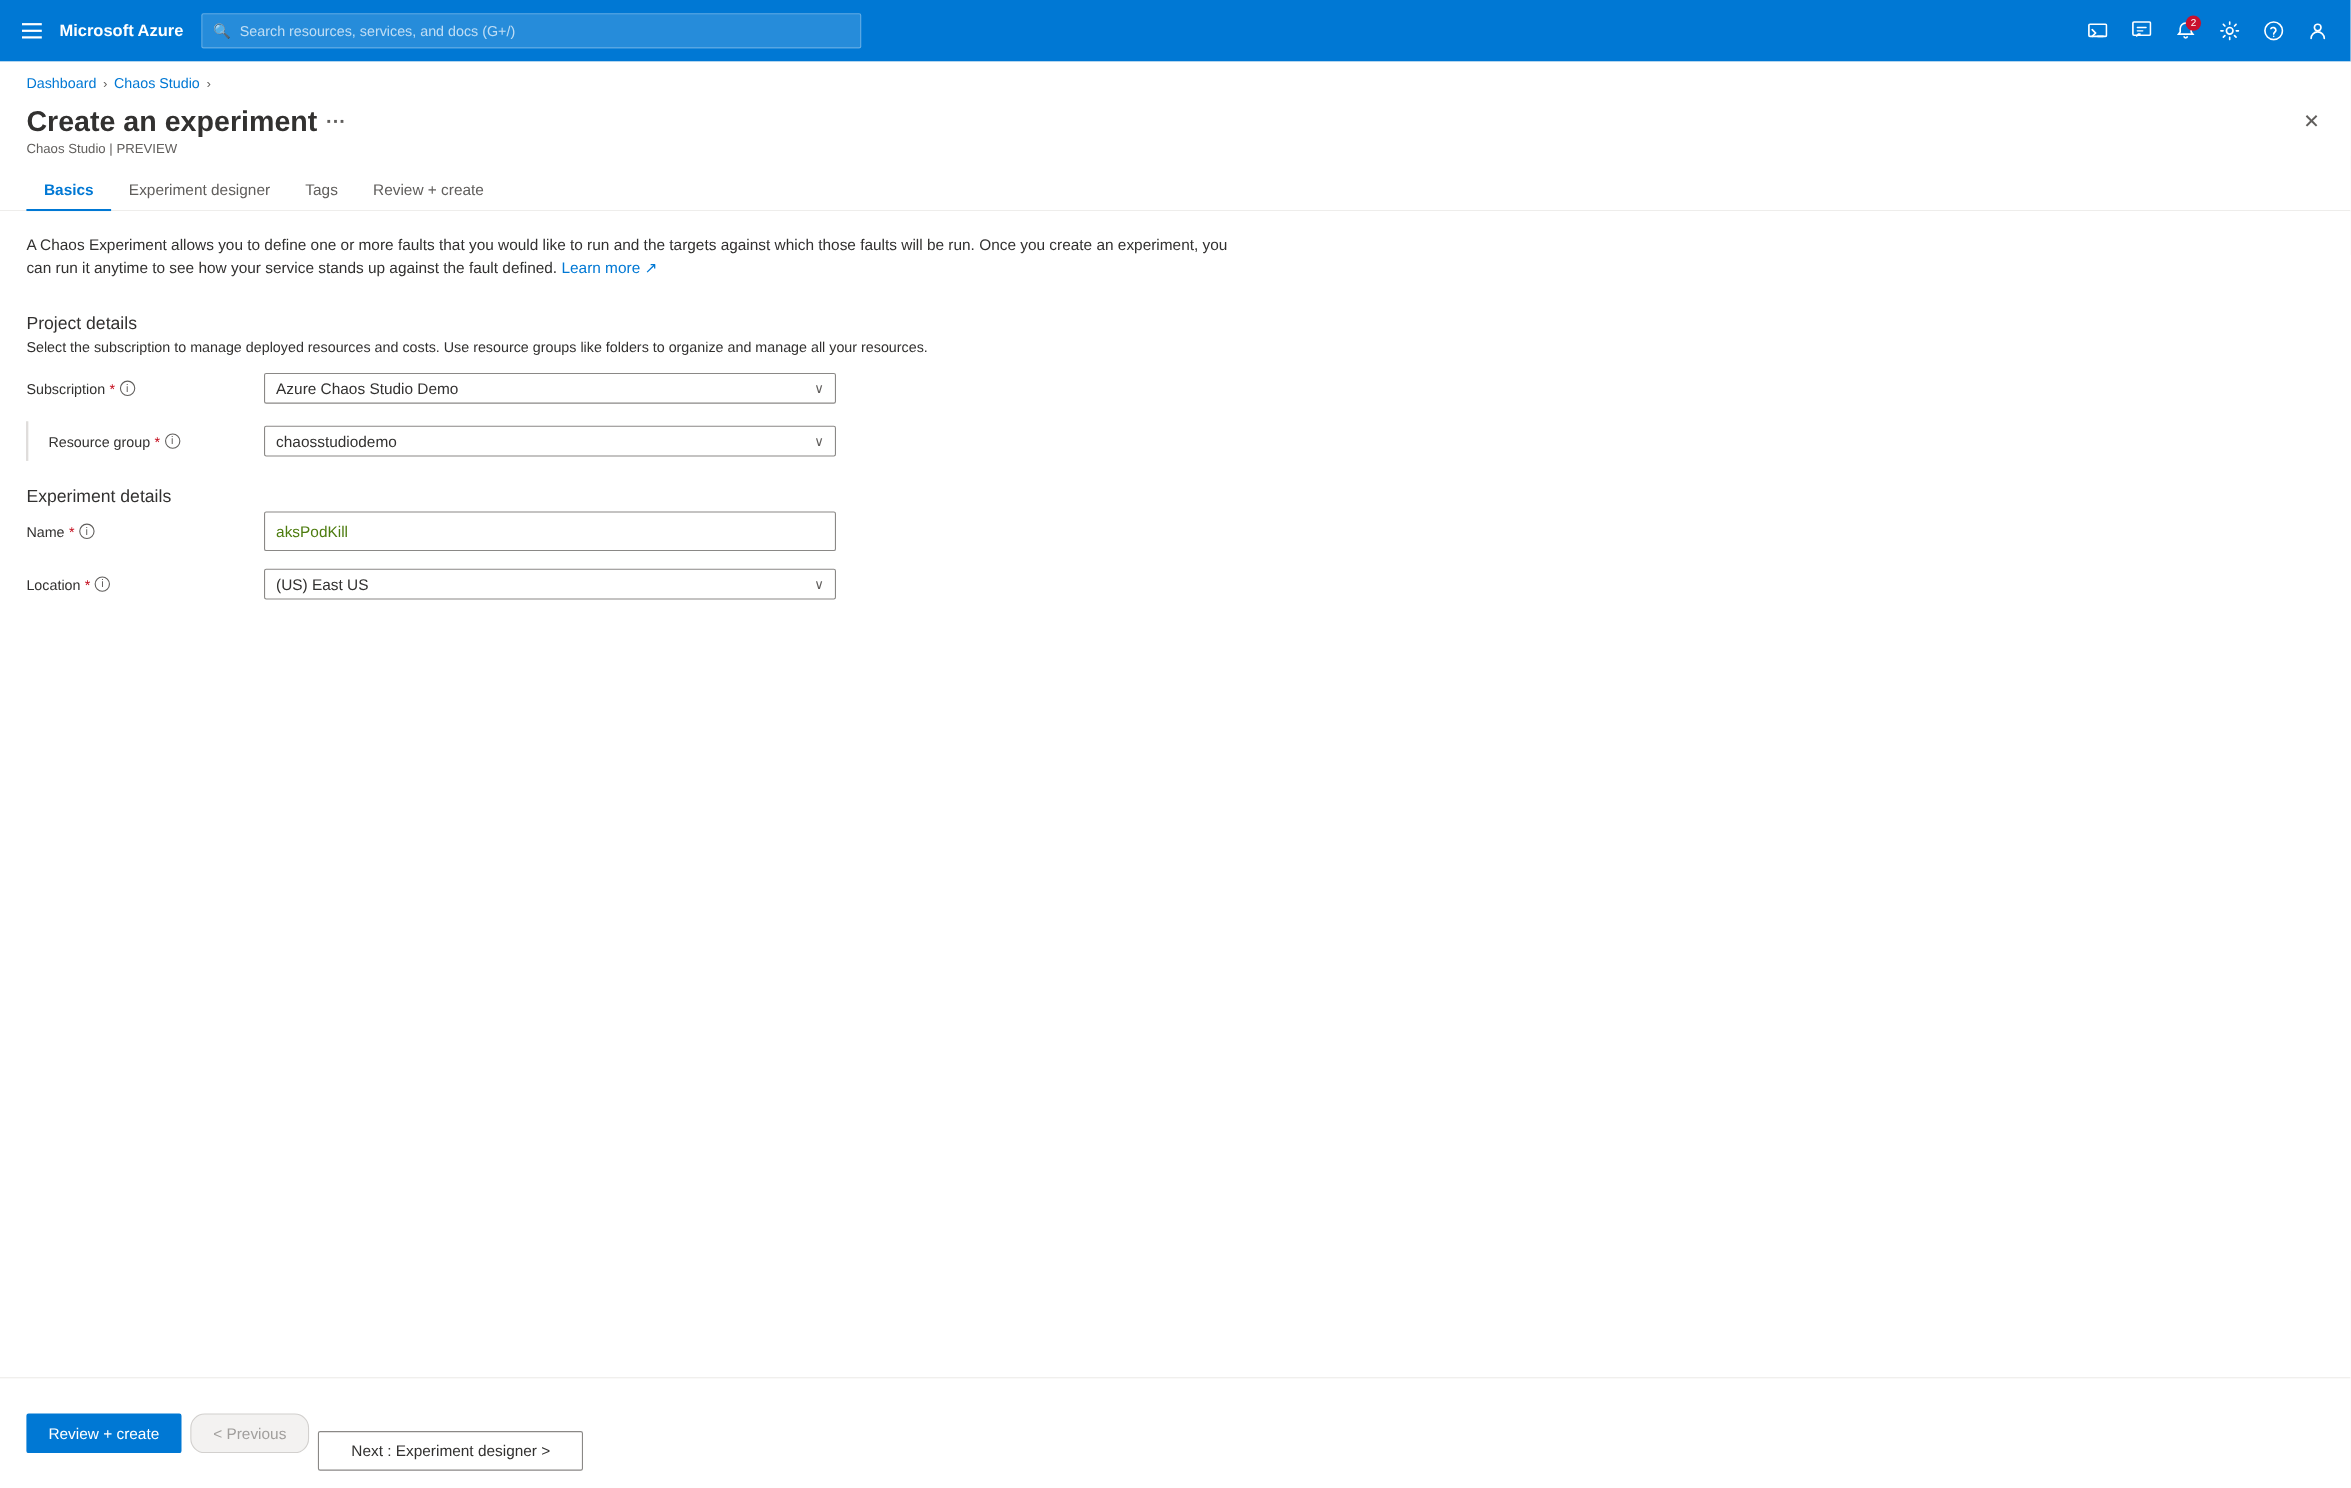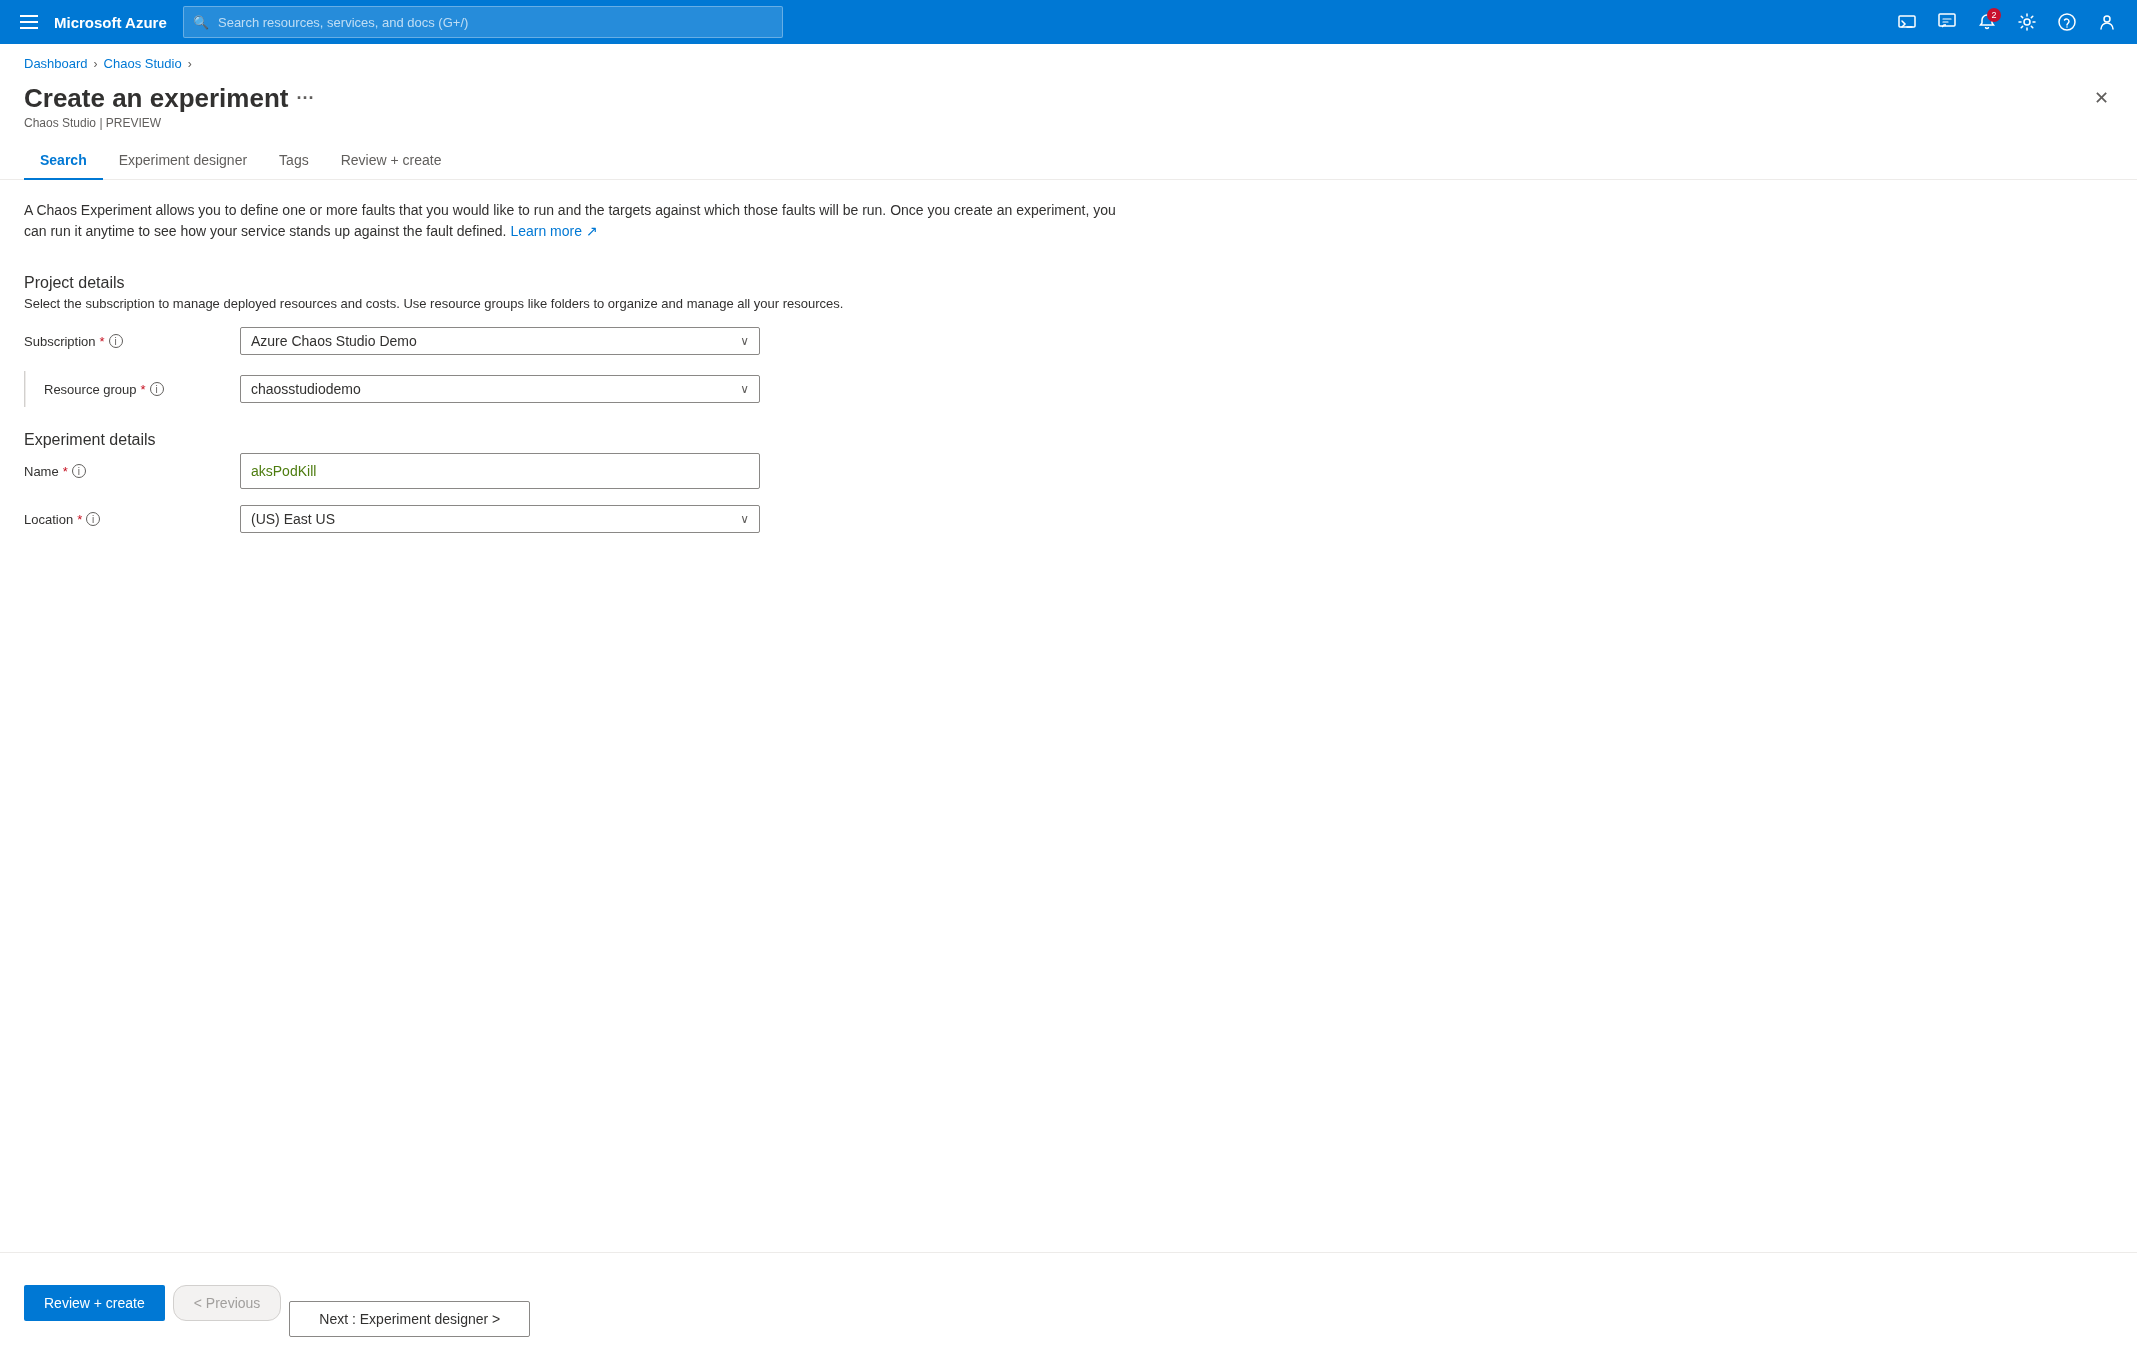--- a/index.html
+++ b/index.html
@@ -2,21 +2,21 @@
 <html><head>
   <meta charset="utf-8">
   <style>
     * { box-sizing: border-box; margin: 0; padding: 0; }
     body { font-family: 'Segoe UI', Arial, sans-serif; font-size: 14px; color: #323130; background: #f3f2f1; height: 100vh; display: flex; flex-direction: column; }
 
     
     .topbar {
       background: #0078d4;
       color: white;
-      height: 44px;
+      height: 56px;
       display: flex;
       align-items: center;
       padding: 0 12px;
       flex-shrink: 0;
       gap: 8px;
     }
     .topbar-menu { cursor: pointer; padding: 8px; display: flex; flex-direction: column; gap: 4px; }
     .topbar-menu span { display: block; width: 18px; height: 2px; background: white; }
     .topbar-brand { font-size: 15px; font-weight: 600; color: white; margin-right: 8px; white-space: nowrap; }
     .topbar-search {
@@ -304,21 +304,21 @@
       <div class="page-title">
         <span>Create an experiment</span>
         <span class="page-title-ellipsis">···</span>
       </div>
       <div class="page-subtitle">Chaos Studio | PREVIEW</div>
     </div>
     <button class="close-btn">✕</button>
   </div>
 
   <div class="tabs">
-    <div class="tab active">Search</div>
+    <div class="tab active">Basics</div>
     <div class="tab">Experiment designer</div>
     <div class="tab">Tags</div>
     <div class="tab">Review + create</div>
   </div>
 
   <div class="content">
 
     <p class="description-text">
       <span>A Chaos Experiment allows you to define one or more faults that you would like to run and the targets against which those faults will be run. Once you create an experiment, you can run it anytime to see how your service stands up against the fault defined.</span>
       <a href="#"> <span>Learn more</span> ↗</a>

